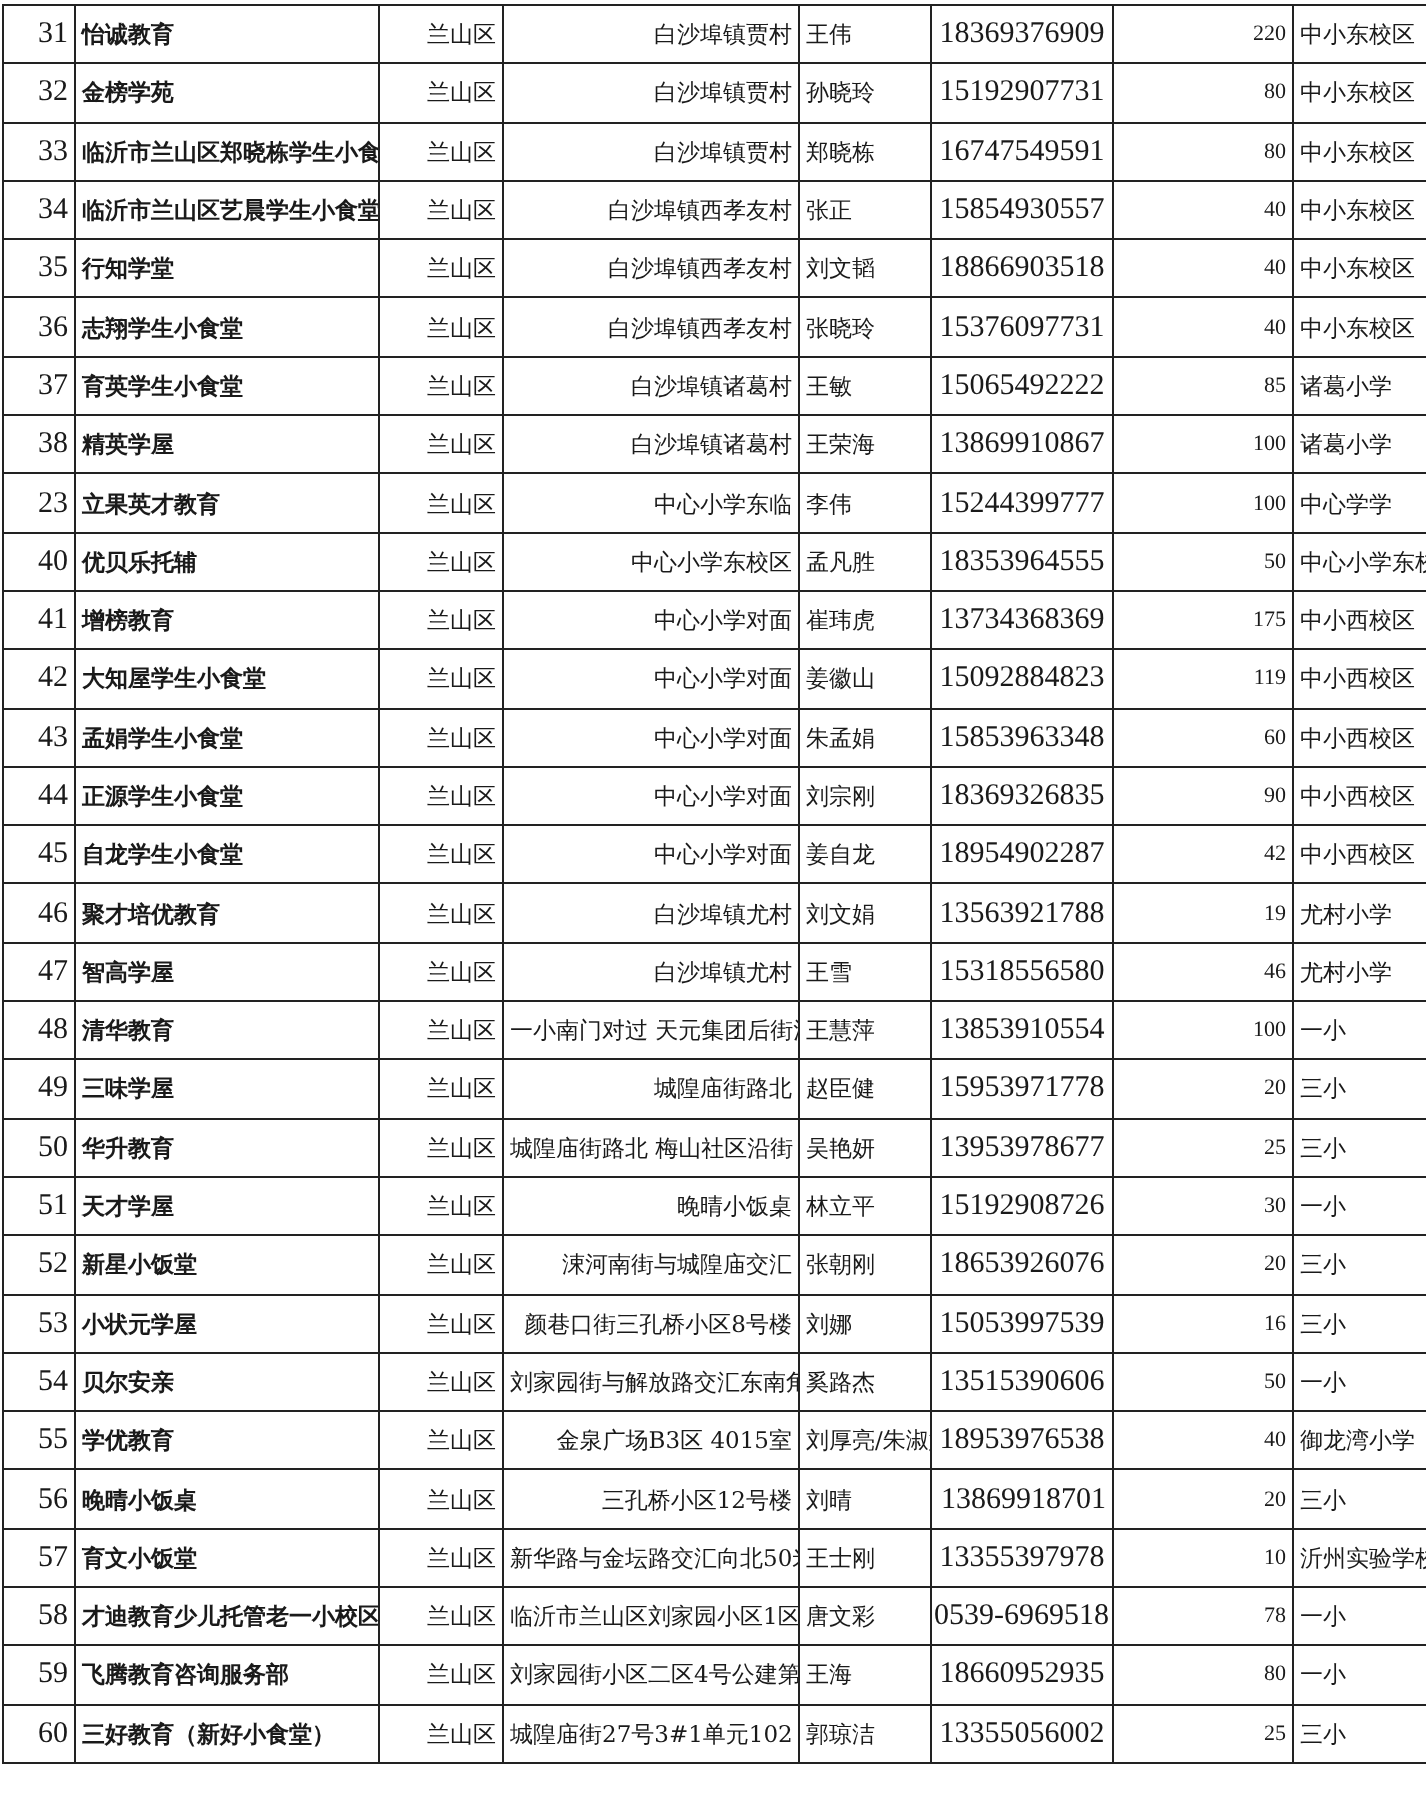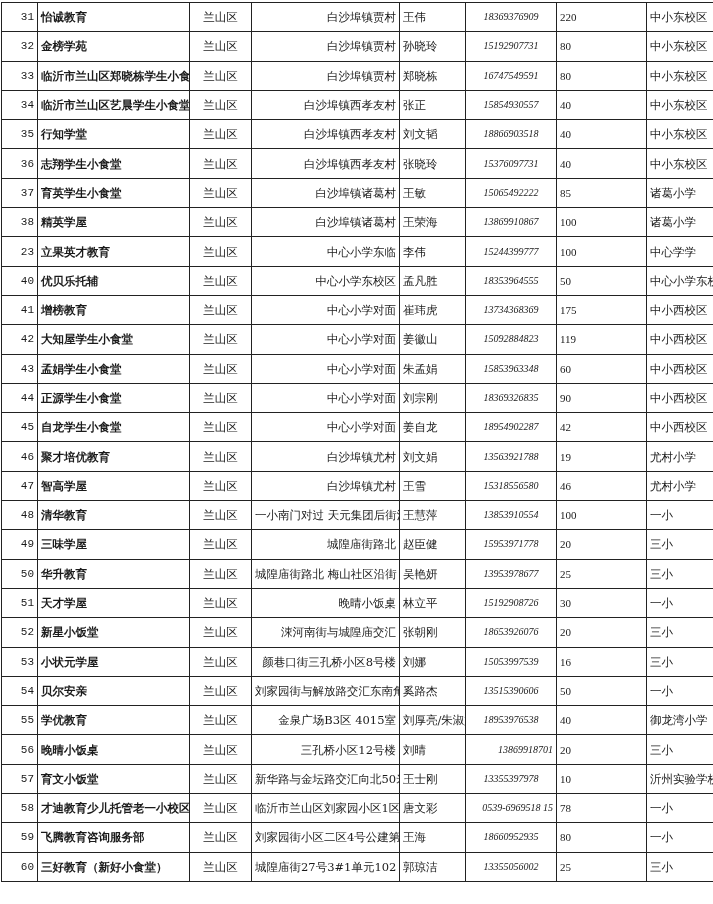--- a/index.html
+++ b/index.html
@@ -30,28 +30,28 @@
     table.grid td {
       border: 1.5px solid #222;
       height: 28.3px;
       padding: 0 3px;
       white-space: nowrap;
       overflow: hidden;
       text-overflow: clip;
       vertical-align: middle;
       line-height: 14px;
     }
-    td.c-no { text-align: right; padding-right: 2px; font-family: Liberation Mono, monospace; font-size: 11px; }
+    td.c-no { text-align: right; padding-right: 2px; font-family: Liberation Serif, serif; font-size: 15px; }
     td.c-name { text-align: left; font-weight: bold; }
-    td.c-district { text-align: center; }
+    td.c-district { text-align: right; }
     td.c-addr { text-align: right; }
     td.c-contact { text-align: left; margin-left: 44px; }
-    td.c-phone { text-align: center; font-family: "Liberation Serif", serif; font-size: 10px; font-style: italic; }
+    td.c-phone { text-align: center; font-family: "Liberation Serif", serif; font-size: 15px; }
     td.c-phone.left { text-align: right; padding-left: 1px; }
-    td.c-count { padding-right: 2px; font-family: "Liberation Serif", serif; font-size: 11px; margin-top: 40px; }
+    td.c-count { text-align: right; padding-right: 2px; font-family: "Liberation Serif", serif; font-size: 11px; margin-top: 40px; }
     td.c-school { text-align: left; }
     col.w-no { width: 36px; }
     col.w-name { width: 152px; }
     col.w-district { width: 62px; }
     col.w-addr { width: 148px; }
     col.w-contact { width: 66px; }
     col.w-phone { width: 91px; }
     col.w-count { width: 90px; }
     col.w-school { width: 115px; }
   </style>

